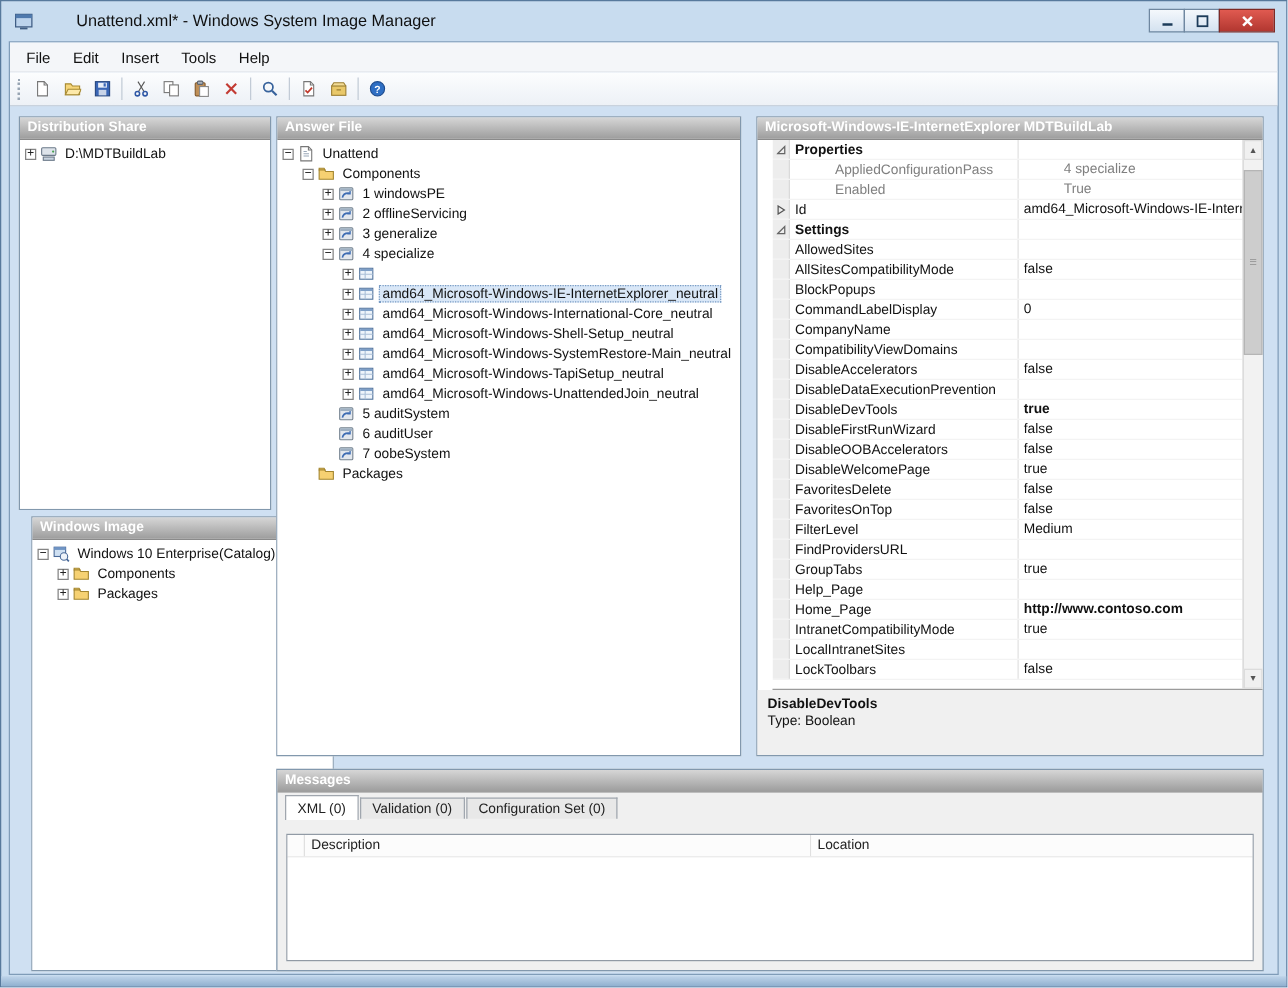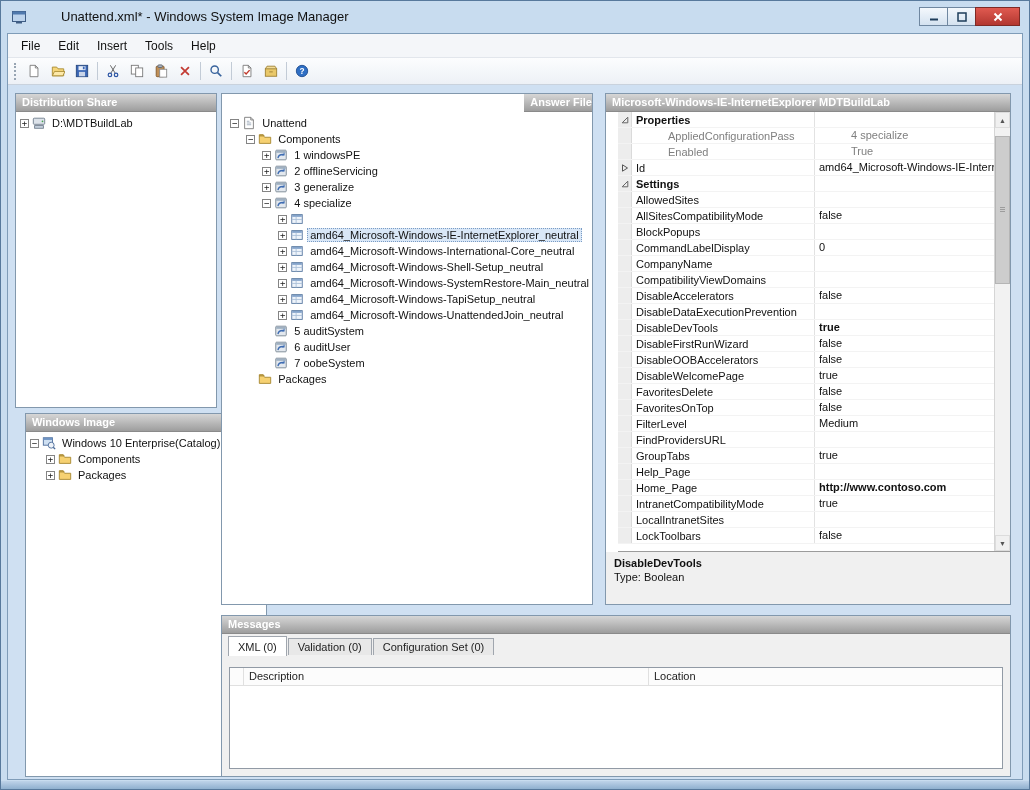--- a/index.html
+++ b/index.html
@@ -57,21 +57,21 @@
   .panel { position:absolute; border:1px solid #8298ad; background:#fff; display:flex; flex-direction:column; }
   .phead {
     height:18px; flex:none;
     background:linear-gradient(#d6d6d6,#9d9d9d);
     border-bottom:1px solid #8a8a8a;
     color:#fff; font-weight:bold; font-size:11px; line-height:17px;
     padding-left:6px; white-space:nowrap; overflow:hidden;
   }
   .panel.dist     { left:7px;   top:8px;   width:202px; height:315px; }
   .panel.wimg     { left:17px;   top:328px; width:242px; height:364px;justify-content:flex-end; }
-  .panel.answer   { left:213px; top:8px;   width:372px; height:512px;align-items:flex-end; }
+  .panel.answer   { left:213px; top:8px;   width:372px; height:512px; }
   .panel.props    { left:597px; top:8px;   width:406px; height:512px; }
   .panel.messages { left:213px; top:530px; width:790px; height:162px; background:#f0f0f0; }
   
   .pbody { flex:1; overflow:hidden; background:#fff; padding-top:3px; font-size:11px; color:#111; }
   .tree-row { display:flex; align-items:center; height:16px; white-space:nowrap; }
   .expander {
     width:9px; height:9px; flex:none; margin-right:3px;
     border:1px solid #848484; background:#fff;
     font-family:"DejaVu Sans Mono", monospace;
     font-size:9px; line-height:7px; text-align:center; color:#222;

